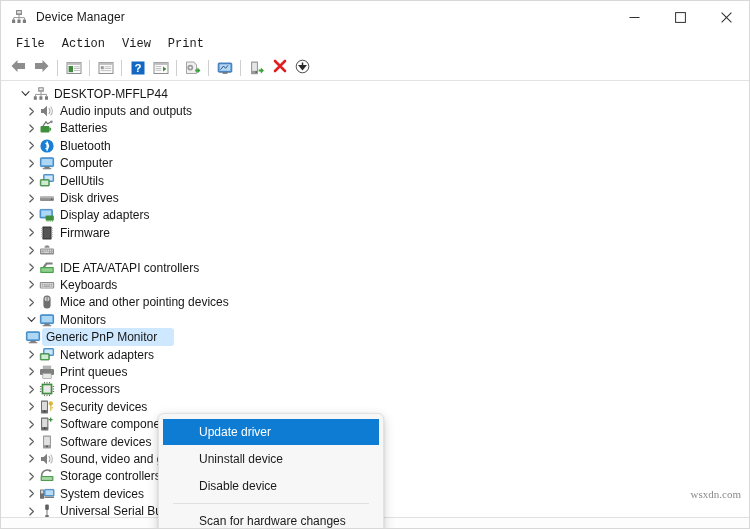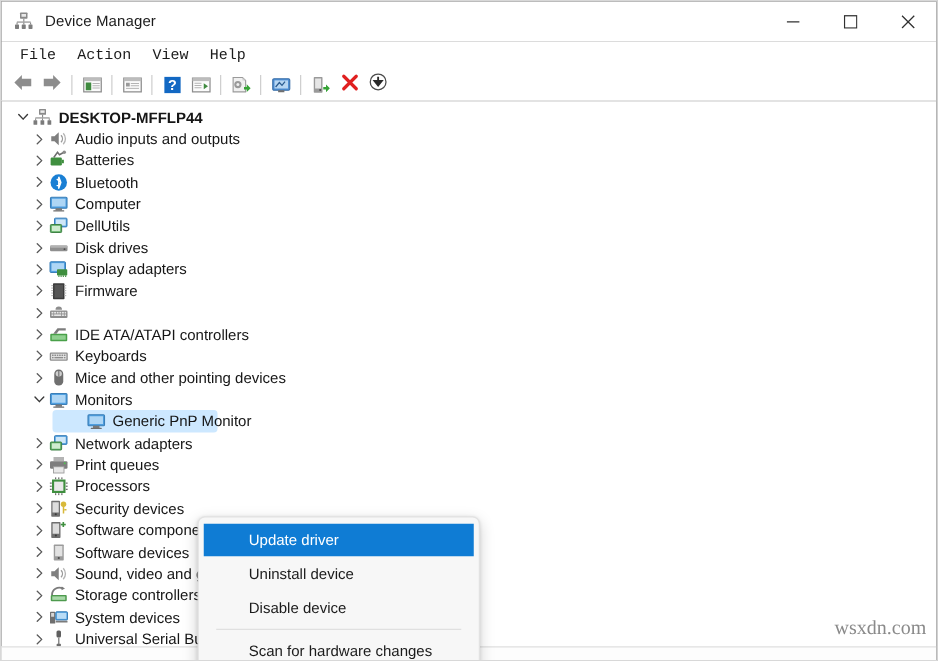--- a/index.html
+++ b/index.html
@@ -6,21 +6,21 @@
   html, body {
     margin: 0; padding: 0;
     width: 750px; height: 529px;
     overflow: hidden;
     background: #ffffff;
     font-family: "Liberation Sans", sans-serif;
   }
   #app {
     position: relative;
     width: 750px; height: 529px;
-    background: #404040;
+    background: #fef9c3;
     border: 1px solid #d8d8d8;
     overflow: hidden;
   }
 
   
   .titlebar {
     position: relative;
     height: 32px;
     display: flex;
     align-items: center;
@@ -123,23 +123,23 @@
   .row .hl {
     position: absolute;
     left: 0; top: 0; bottom: 0;
     border-radius: 3px;
     background: #cde8ff;
     z-index: -1;
   }
   .row.selected { z-index: 0; }
 
   
-  .lvl0 { padding-left: 9px; font-weight: bold; }
+  .lvl0 { padding-left: 16px; }
   .lvl1 { padding-left: 22px; align-items: center; }
-  .lvl2 { padding-left: 68px; }
+  .lvl2 { padding-left: 24px; }
 
   
   .ctxmenu {
     position: absolute;
     left: 157px;
     top: 332px;
     width: 226px;
     background: #f7f7f7;
     border: 1px solid #e2e2e2;
     border-radius: 6px;
@@ -165,22 +165,22 @@
   .ctx-sep {
     height: 1px;
     background: #e0e0e0;
     margin: 4px 10px 4px 10px;
   }
 
   
   .watermark {
     position: absolute;
     right: 8px;
-    bottom: 16px;
-    font-size: 16px;
+    bottom: 28px;
+    font-size: 11px;
     color: #8a8a8a;
     font-family: "Liberation Serif", serif;
   }
   .statusbar {
     position: absolute;
     left: 0; right: 0; bottom: 0;
     height: 11px;
     border-top: 1px solid #e0e0e0;
     background: #fdfdfd;
   }
@@ -226,21 +226,21 @@
             <path d="M0.6 0.6 L10.4 10.4 M10.4 0.6 L0.6 10.4" stroke="currentColor" stroke-width="1.05" fill="none"></path>
           </svg>
       </div>
     </div>
   </div>
 
   <div class="menubar">
     <div class="menubar-item">File</div>
     <div class="menubar-item">Action</div>
     <div class="menubar-item">View</div>
-    <div class="menubar-item">Help</div>
+    <div class="menubar-item">Print</div>
   </div>
 
   <div class="toolbar">
 
     <div class="tb-btn">
       <span>
         <svg width="17" height="14" viewBox="0 0 17 14">
           <path d="M7.5 1 L1.5 7 L7.5 13 L7.5 10 L15 10 L15 4 L7.5 4 Z" fill="#8d8d8d"></path>
         </svg>
       </span>

